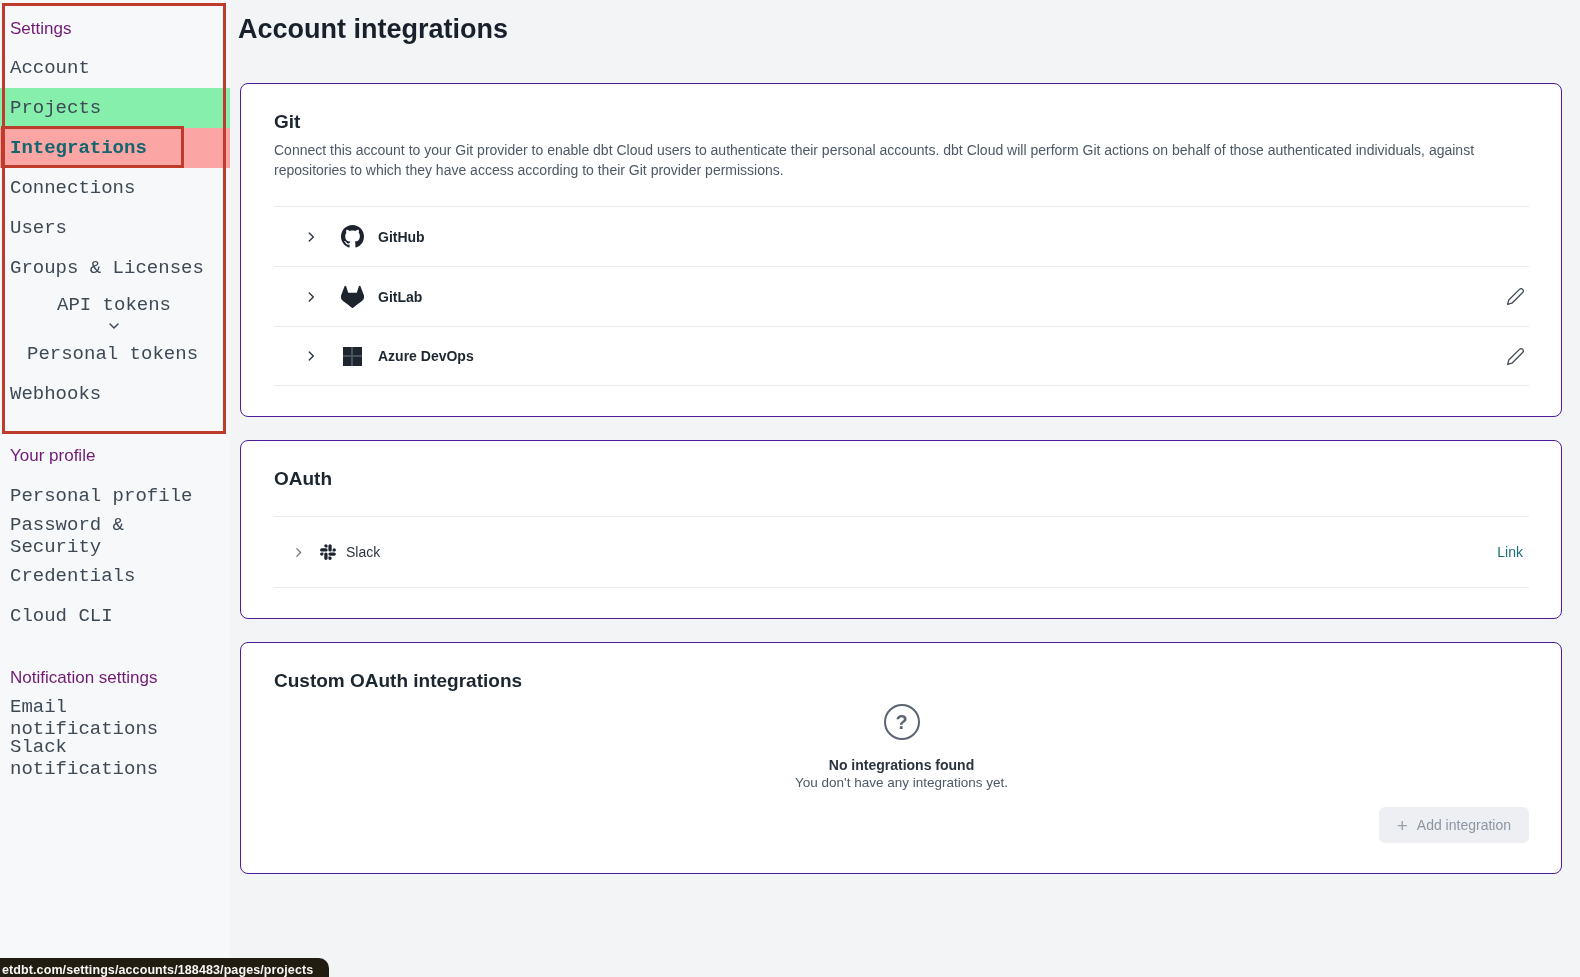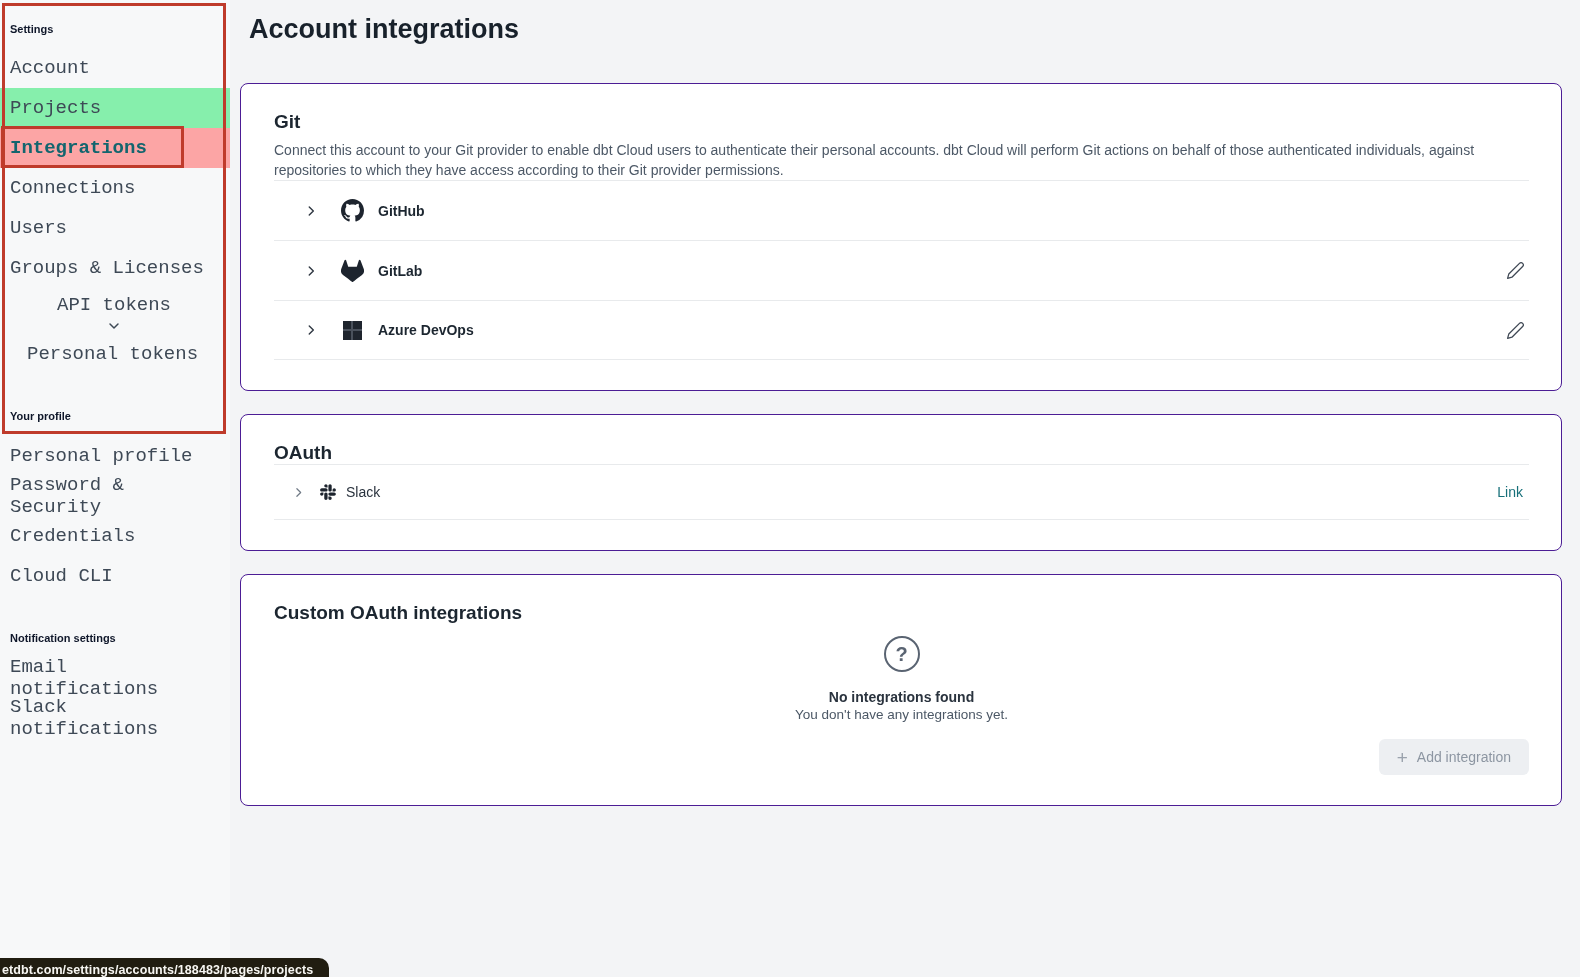--- a/index.html
+++ b/index.html
@@ -14,21 +14,21 @@
   
   .sidebar {
     position:relative;
     width:230px; min-width:230px; height:100%;
     background:#f7f8f9;
     padding-top:10px;
   }
   .sb-heading {
     height:38px; display:flex; align-items:center;
     padding-left:10px;
-    font-size:11px; font-weight:700; color:#0f172a;
+    font-size:17px; font-weight:400; color:#701a75;
   }
   .sb-heading.later { margin-top:22px; height:40px; }
   .sb-item {
     height:40px; display:flex; align-items:center;
     padding-left:10px; padding-right:12px;
     font-size:19px; color:#3e4956; cursor:pointer;font-family:Liberation Mono, monospace;
   }
   .sb-item.hovered { background:#86efac; }
   .sb-item.active { background:#fca5a5; color:#13656e; font-weight:600; }
   .sb-item.sub { padding-left:27px; }
@@ -36,54 +36,54 @@
   .caret-down { width:16px; height:16px; color:#3e4956; }
 
   
   .ann { position:absolute; border:3px solid #bf3b2b; pointer-events:none; z-index:5; }
   .ann-outer { left:2px; top:3px; width:224px; height:431px; }
   .ann-inner { left:1px; top:126px; width:183px; height:42px; }
 
   
   .main { flex:1; height:100%; overflow:hidden; }
   h1.page-title {
-    margin:12px 0 0 19px;
+    margin:12px 0 0 8px;
     font-size:27px; line-height:34px; font-weight:700; color:#18212b;
   }
   .card {
     background:#ffffff;
     border:1px solid #4c1d95;
     border-radius:8px;
     margin:23px 18px 0 10px;
     padding:27px 32px 30px 33px;
   }
   .card.first { margin-top:37px; }
   .card h2 { font-size:19px; font-weight:700; color:#1c2630; }
   .card .desc {
     margin-top:8px;
     font-size:14px; line-height:19.5px; color:#4c5866;
   }
 
-  .rows { }
+  .rows { margin-top:26px; }
   .row {
     display:flex; align-items:center;
     height:60px;
     border-top:1px solid #e8eaec;
     padding-left:30px; padding-right:2px;
   }
   .rows .row:last-child { border-bottom:1px solid #e8eaec; }
   .chev { width:14px; height:14px; color:#2f3742; flex:none; }
   .row .provider-icon { margin-left:22px; flex:none; display:flex; align-items:center; justify-content:center; width:24px; height:24px; }
   .row .provider-name { margin-left:14px; font-size:14px; font-weight:700; color:#1c2630; }
   .row .spacer { flex:1; }
   .edit-btn { width:24px; height:24px; display:flex; align-items:center; justify-content:center; cursor:pointer; }
   .edit-btn svg { width:19px; height:19px; }
 
   
-  .row.oauth { height:56px; padding-left:18px; }
+  .row.oauth { height:72px; padding-left:18px; }
   .row.oauth .chev { color:#707a86; width:13px; height:13px; }
   .row.oauth .provider-icon { margin-left:13px; width:20px; height:20px; }
   .row.oauth .provider-name { margin-left:8px; font-weight:400; color:#2a333e; }
   .link-action { font-size:14px; color:#17707a; cursor:pointer; padding-right:4px; }
 
   
   .ado-grid { width:19px; height:19px; display:grid; grid-template-columns:1fr 1fr; grid-template-rows:1fr 1fr; gap:2px; background:#4a515c; }
   .ado-grid div { background:#1f252e; }
 
   
@@ -127,20 +127,21 @@
     <div class="sb-item">Connections</div>
     <div class="sb-item">Users</div>
     <div class="sb-item">Groups &amp; Licenses</div>
     <div class="sb-item has-caret">
       <span>API tokens</span>
       <svg class="caret-down" viewBox="0 0 24 24" fill="none" stroke="currentColor" stroke-width="2.2" stroke-linecap="round" stroke-linejoin="round">
           <polyline points="6 9 12 15 18 9"></polyline>
         </svg>
     </div>
     <div class="sb-item sub">Personal tokens</div>
+    <div class="sb-item">Webhooks</div>
 
     <div class="sb-heading later">Your profile</div>
     <div class="sb-item">Personal profile</div>
     <div class="sb-item">Password &amp; Security</div>
     <div class="sb-item">Credentials</div>
     <div class="sb-item">Cloud CLI</div>
 
     <div class="sb-heading later">Notification settings</div>
     <div class="sb-item">Email notifications</div>
     <div class="sb-item">Slack notifications</div>

